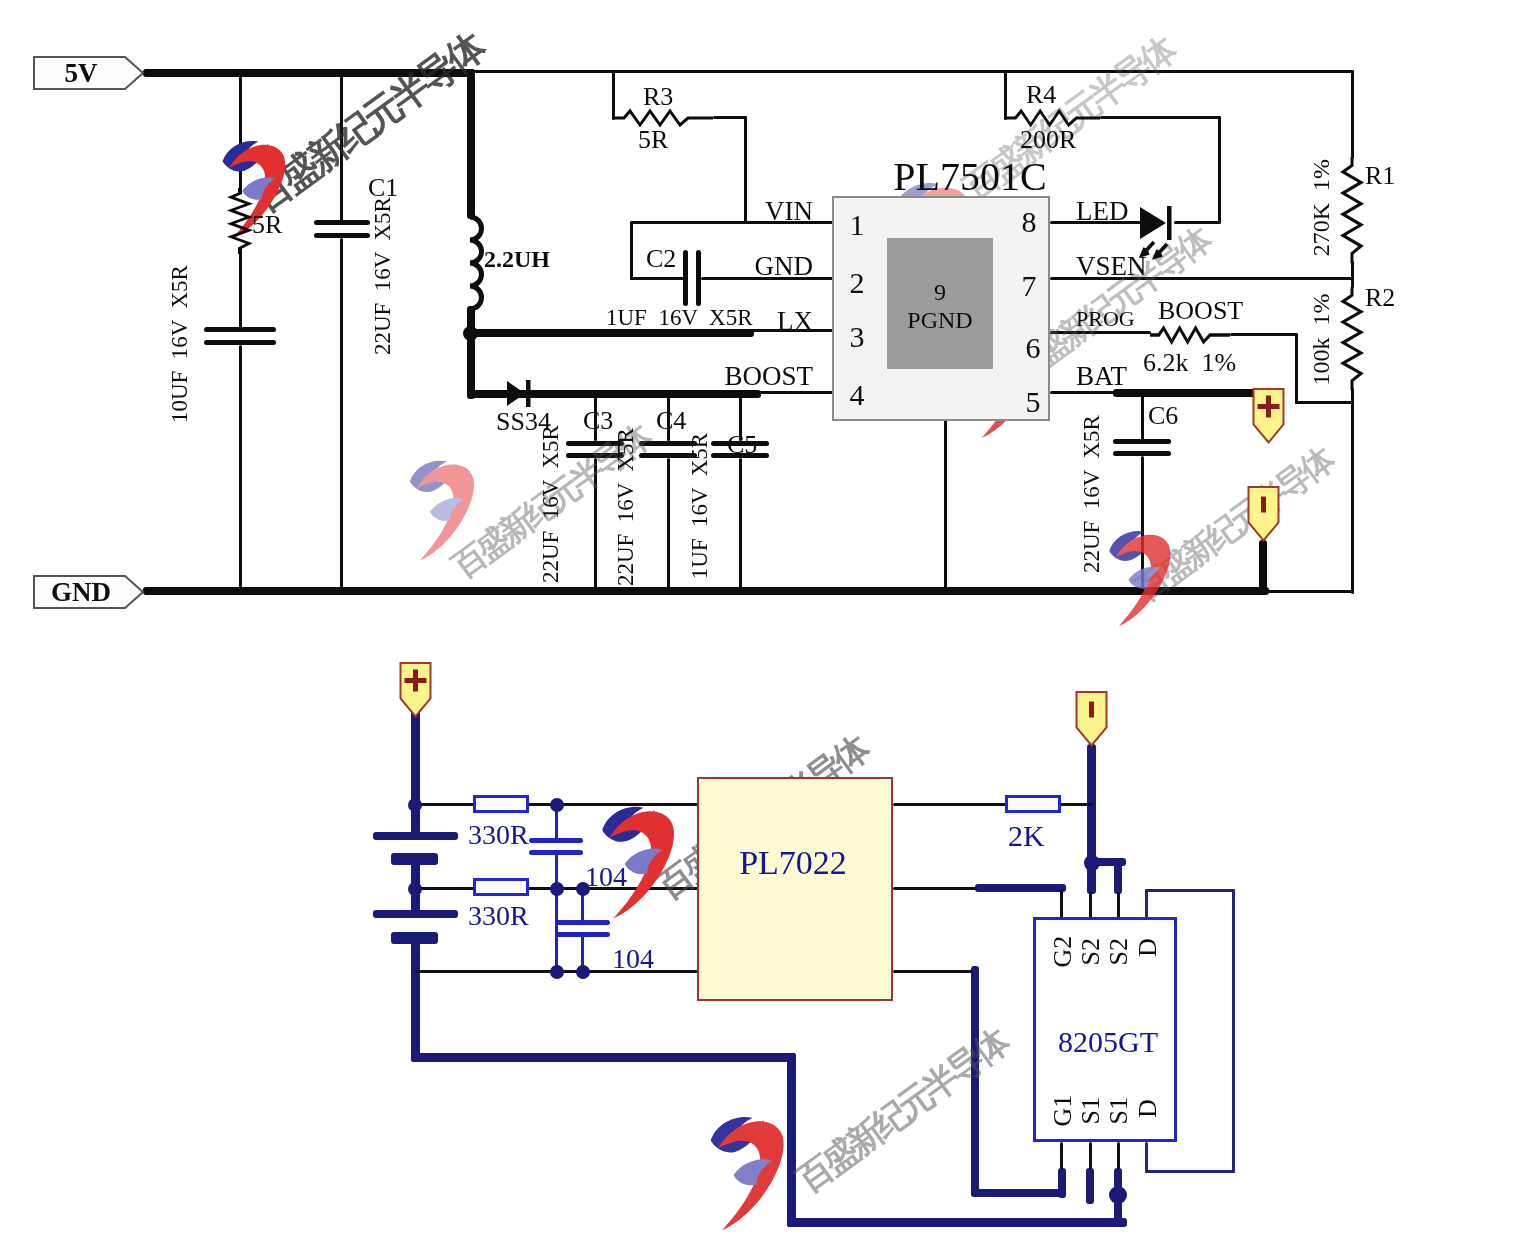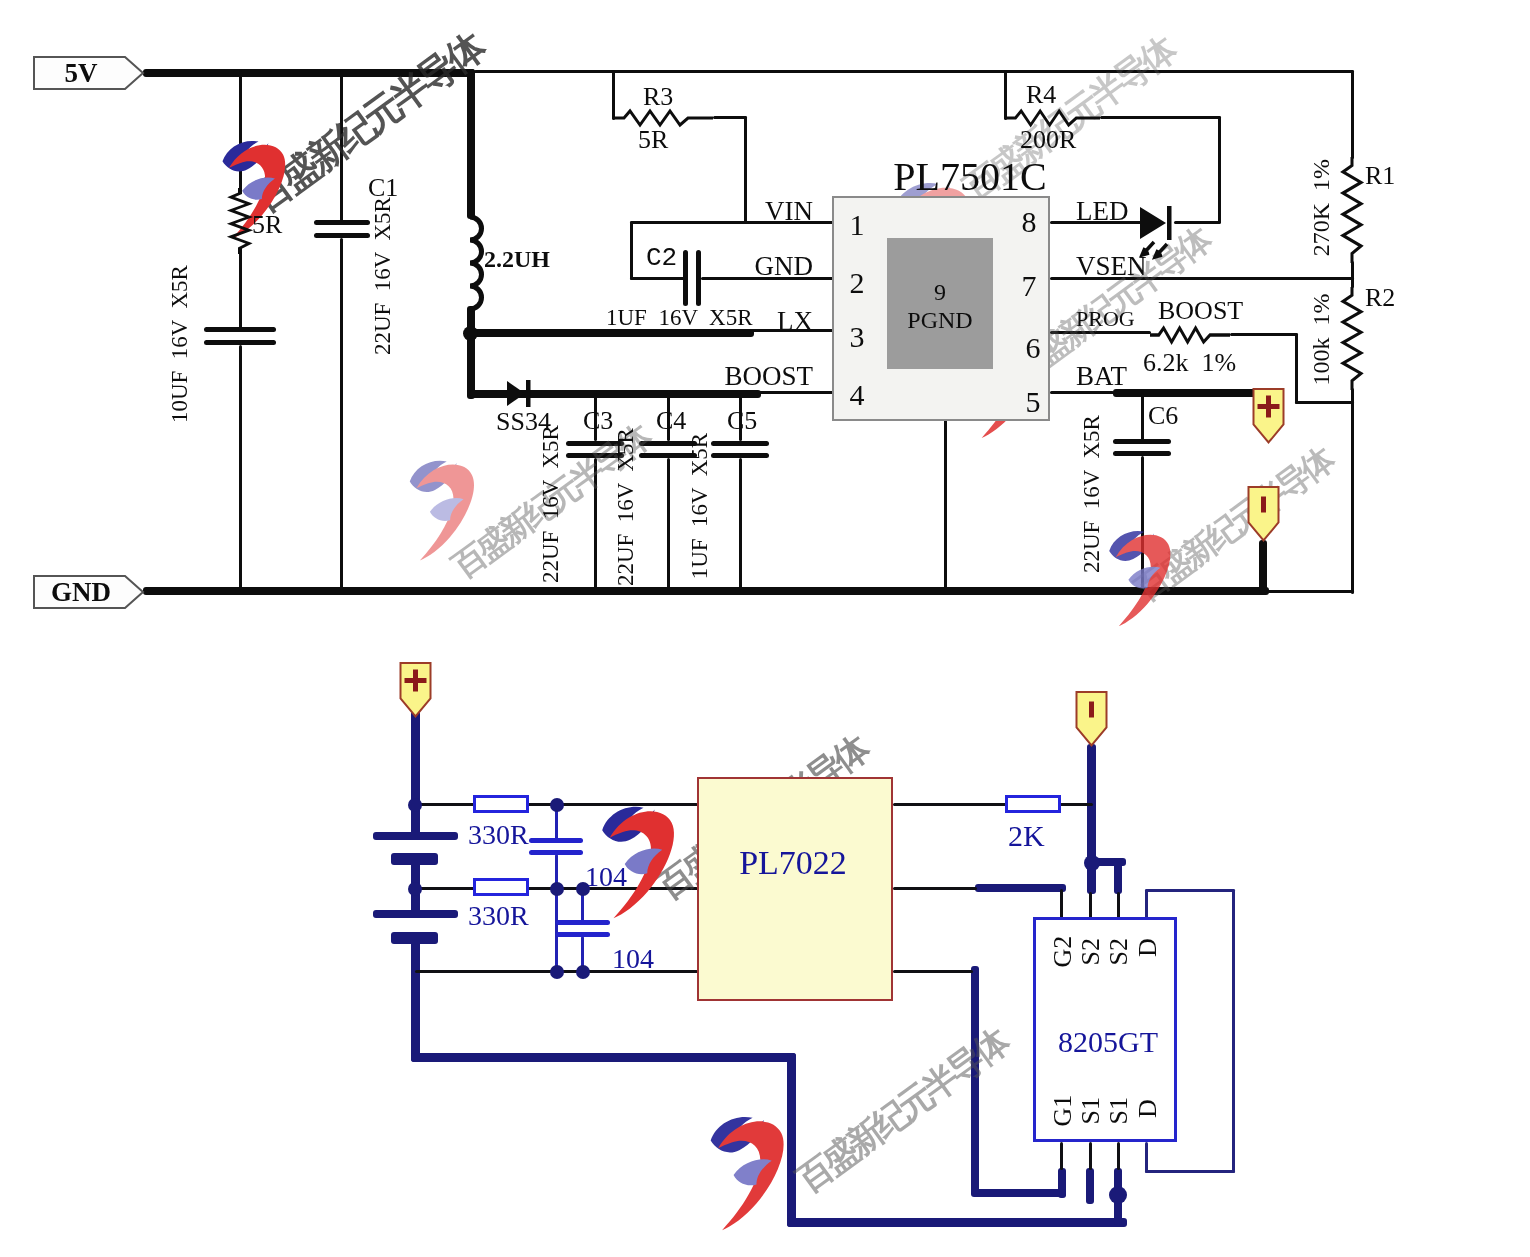--- a/index.html
+++ b/index.html
@@ -275,41 +275,41 @@
   </svg>
   <div class="lbl" style="left:1365px;top:284px;">R2</div>
   <div class="lbl rot" style="left:1257px;top:327px;width:130px;font-size:24px;">100k  1%</div>
 
   <svg class="part" style="left:1150px;top:325px;" width="80" height="20" viewBox="0 0 100 20" preserveAspectRatio="none">
     <path d="M0,10 L11,10 L17,3 L27,17 L37,3 L47,17 L57,3 L67,17 L75,10 L100,10" fill="none" stroke="#0d0d0d" stroke-width="3.5"></path>
   </svg>
   <div class="lbl" style="left:1158px;top:297px;">BOOST</div>
   <div class="lbl" style="left:1143px;top:349px;">6.2k  1%</div>
 
-  <div class="lbl" style="left:646px;top:245px;font-family:Liberation Mono, monospace;">C2</div>
+  <div class="lbl" style="left:646px;top:245px;">C2</div>
   <div class="lbl" style="left:606px;top:306px;font-size:23px;">1UF  16V  X5R</div>
 
   <svg class="part" style="left:503px;top:378px;" width="32" height="31" viewBox="0 0 32 31">
     <path d="M4,3 L4,28 L22,15.5 Z" fill="#0d0d0d"></path>
     <rect x="23" y="2" width="4.5" height="27" fill="#0d0d0d"></rect>
   </svg>
   <div class="lbl" style="left:496px;top:408px;">SS34</div>
 
   <svg class="part" style="left:1134px;top:201px;" width="48" height="60" viewBox="0 0 48 60">
     <path d="M6,6 L6,38 L32,22 Z" fill="#0d0d0d"></path>
     <rect x="33" y="5" width="4.5" height="34" fill="#0d0d0d"></rect>
     <path d="M20,41 L9,53 M11,47 L8,54 L15,52" stroke="#0d0d0d" stroke-width="3.5" fill="none"></path>
     <path d="M33,43 L22,55 M24,49 L21,56 L28,54" stroke="#0d0d0d" stroke-width="3.5" fill="none"></path>
   </svg>
 
   <div class="lbl" style="left:583px;top:407px;">C3</div>
   <div class="lbl rot" style="left:451px;top:492px;width:200px;font-size:23px;">22UF  16V  X5R</div>
   <div class="lbl" style="left:656px;top:407px;">C4</div>
   <div class="lbl rot" style="left:526px;top:495px;width:200px;font-size:23px;">22UF  16V  X5R</div>
-  <div class="lbl" style="left:727px;top:407px;">C5</div>
+  <div class="lbl" style="left:727px;top:431px;">C5</div>
   <div class="lbl rot" style="left:600px;top:494px;width:200px;font-size:23px;">1UF  16V  X5R</div>
   <div class="lbl" style="left:1148px;top:402px;">C6</div>
   <div class="lbl rot" style="left:992px;top:482px;width:200px;font-size:23px;">22UF  16V  X5R</div>
 
   <div class="ylbox" style="left:697px;top:777px;width:192px;height:220px;"></div>
   <div class="blbl" style="left:697px;top:845px;width:192px;text-align:center;font-size:34px;">PL7022</div>
 
   <div class="fetbox" style="left:1033px;top:917px;width:138px;height:219px;"></div>
   <div class="blbl" style="left:1043px;top:1026px;width:130px;text-align:center;font-size:30px;">8205GT</div>
 

